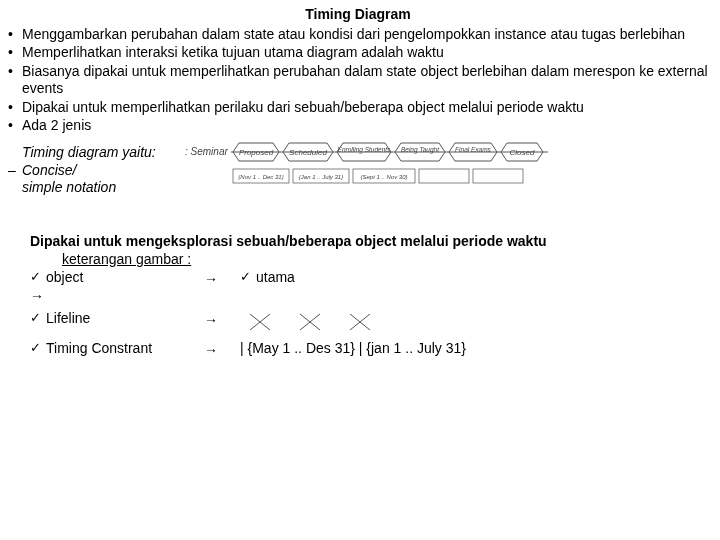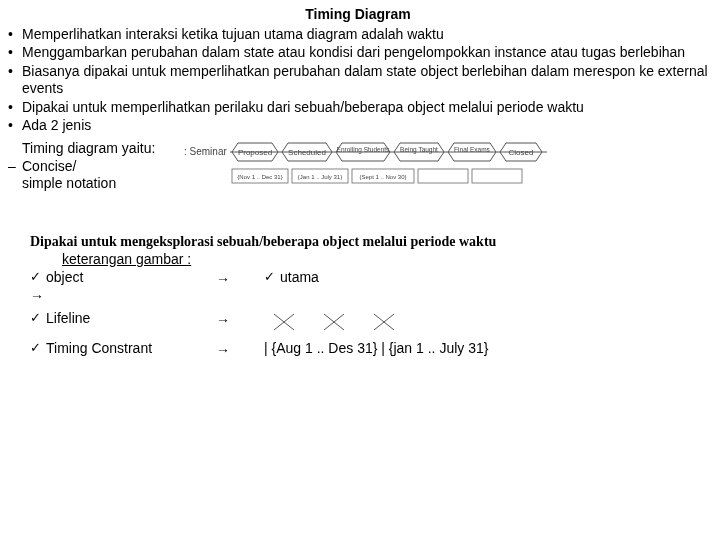--- a/index.html
+++ b/index.html
@@ -45,36 +45,37 @@
     padding-left: 16px;
     position: relative;
   }
   .sub2::before {
     content: "–";
     position: absolute;
     left: 2px;
   }
   .diagram-row {
     display: flex;
-    align-items: center;
+    align-items: flex-end;
+    font-style: italic;
   }
   .diagram-text { flex: 0 0 auto; }
   .diagram-img { flex: 1 1 auto; padding-left: 6px; margin-left: 21px; }
 
   .bottom {
     margin-top: 36px;
     padding-left: 24px;
   }
-  .boldline { font-weight: bold; margin-bottom: 1px; font-family: Liberation Serif, serif; }
+  .boldline { font-weight: bold; margin-bottom: 1px; }
   .underline { text-decoration: underline; padding-left: 32px; }
 
   .kv-grid {
     display: grid;
     grid-template-columns: 170px 32px auto;
-    column-gap: 16px;
+    column-gap: 4px;
   }
   .kv-label {
     position: relative;
     padding-left: 16px;
   }
   .kv-label::before {
     content: "✓";
     position: absolute;
     left: 0;
     font-size: 13px;
@@ -113,22 +114,22 @@
   }
 </style>
 </head>
 <body>
 
 <div class="slide">
 
   <div class="title">Timing Diagram</div>
 
   <ul class="bullets">
+    <li>Menggambarkan perubahan dalam state atau kondisi dari pengelompokkan instance atau tugas berlebihan</li>
     <li>Memperlihatkan interaksi ketika tujuan utama diagram adalah waktu</li>
-    <li>Menggambarkan perubahan dalam state atau kondisi dari pengelompokkan instance atau tugas berlebihan</li>
     <li>Biasanya dipakai untuk memperlihatkan perubahan dalam state object berlebihan dalam merespon ke external events</li>
     <li>Dipakai untuk memperlihatkan perilaku dari sebuah/beberapa object melalui periode waktu</li>
     <li>Ada 2 jenis</li>
   </ul>
 
   <div class="diagram-row">
     <div class="diagram-text">
       <div class="sub">Timing diagram yaitu:</div>
       <div class="sub2">
         <span>Concise/</span><br>
@@ -209,17 +210,17 @@
             <line x1="110" y1="4" x2="130" y2="20"></line>
               <line x1="130" y1="4" x2="110" y2="20"></line>
           </g>
         </svg>
       </div>
 
       <div class="kv-row-spacer"></div>
 
       <div class="kv-label">Timing Constrant</div>
       <div class="arrow">→</div>
-      <div class="kv-value">| {Aug 1 .. Des 31} | {jan 1 .. July 31}</div>
+      <div class="kv-value">| {May 1 .. Des 31} | {jan 1 .. July 31}</div>
     </div>
   </div>
 
 </div>
 
 </body></html>

